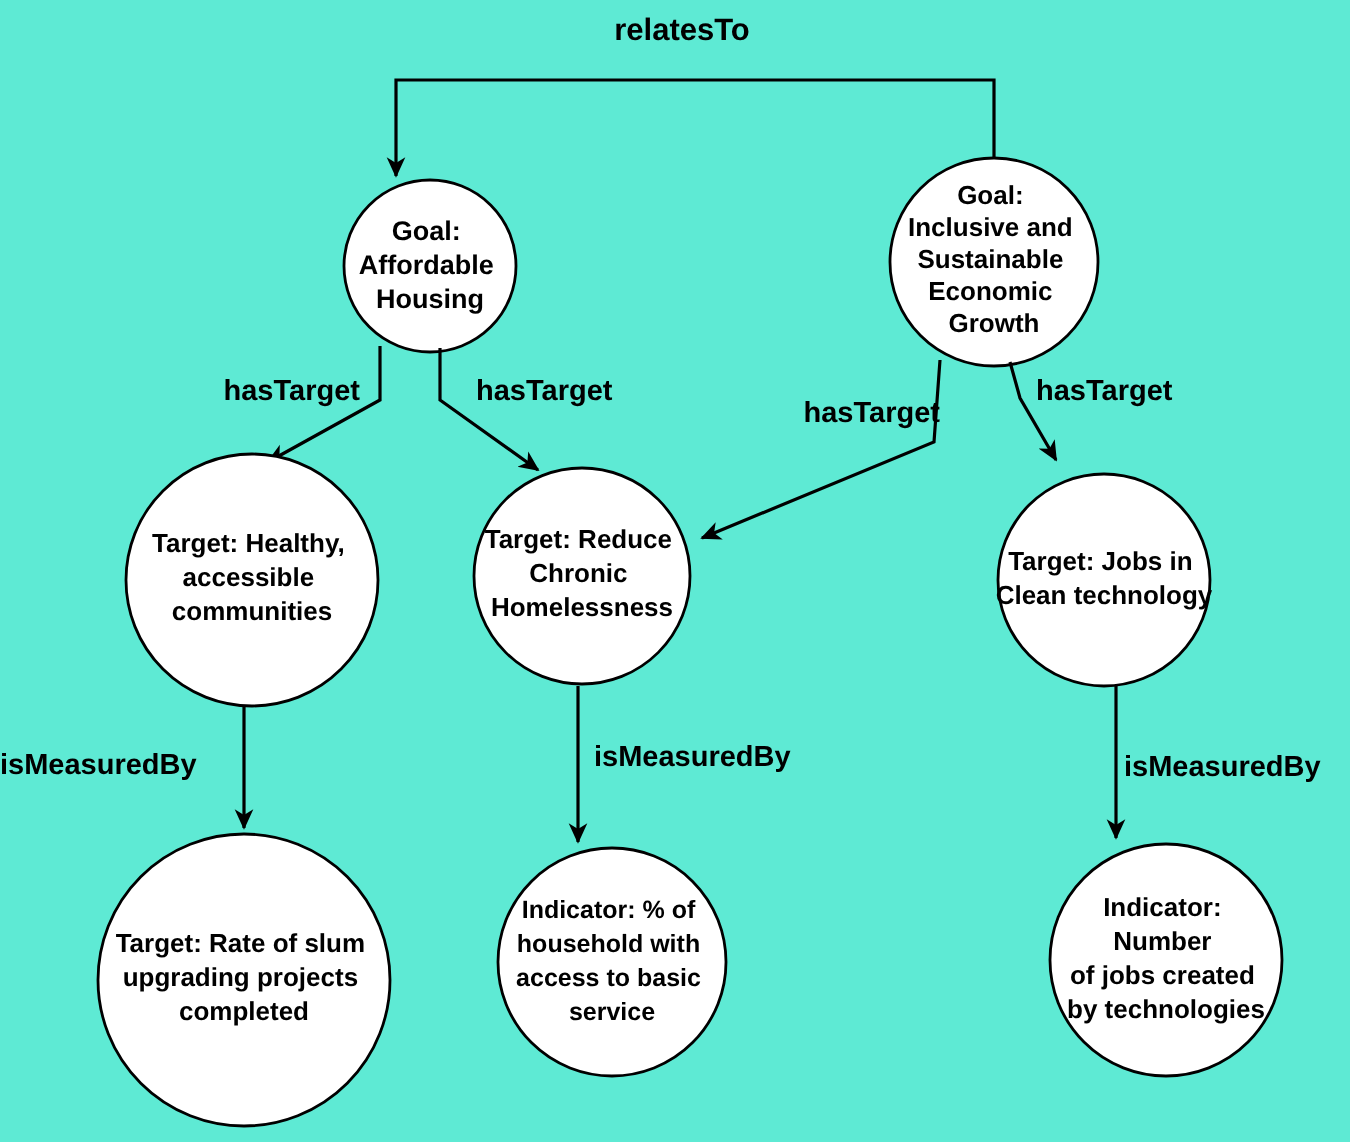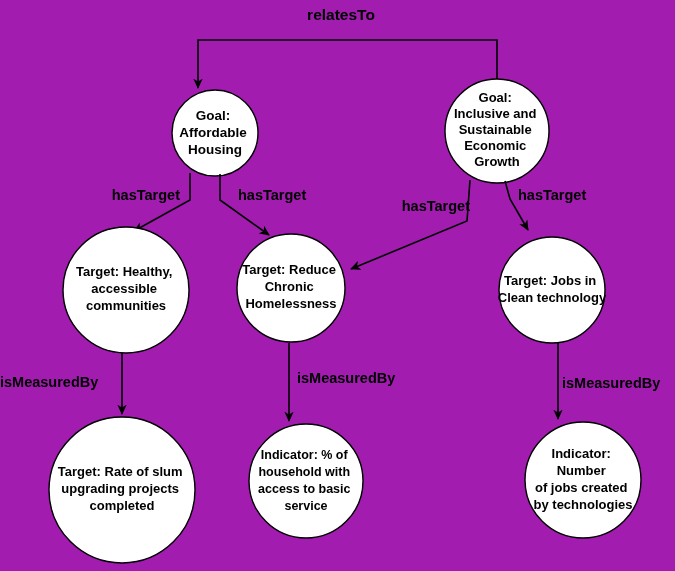--- a/index.html
+++ b/index.html
@@ -8,21 +8,21 @@
     padding: 0;
     background: #ffffff;
   }
   body {
     font-family: "Liberation Sans", sans-serif;
   }
   #canvas-wrap {
     position: relative;
     width: 675px;
     height: 571px;
-    background: #a21caf;
+    background: #5eead4;
     overflow: hidden;
   }
   svg#graph {
     position: absolute;
     left: 0;
     top: 0;
     width: 675px;
     height: 571px;
   }
   .node-ellipse {

